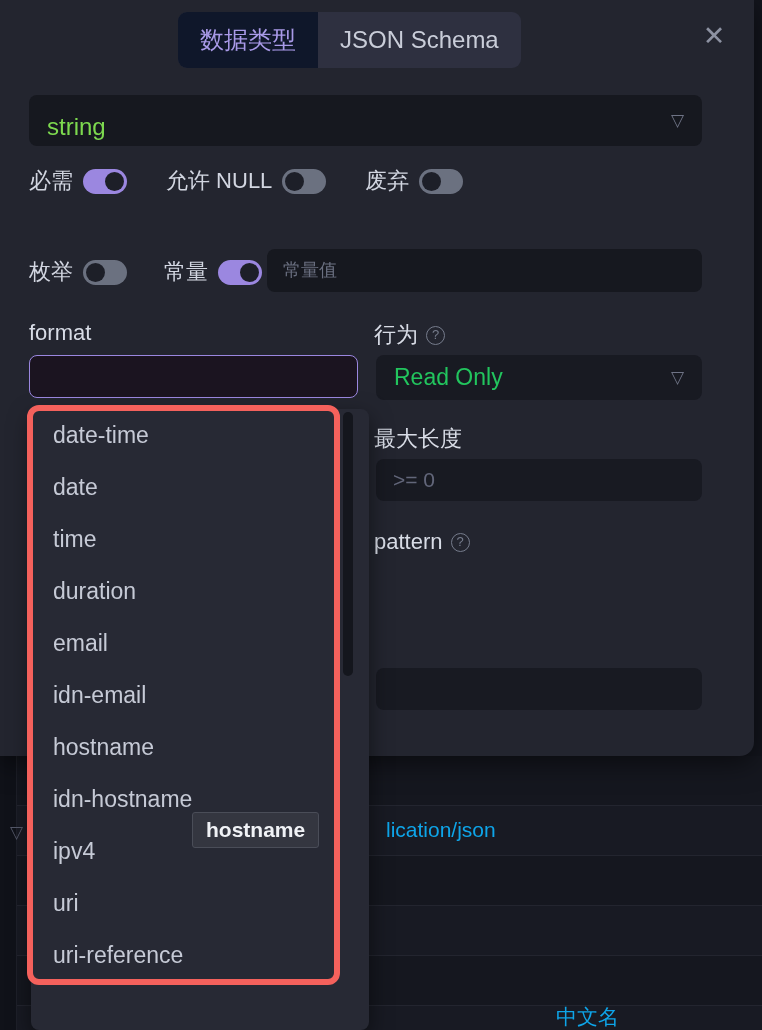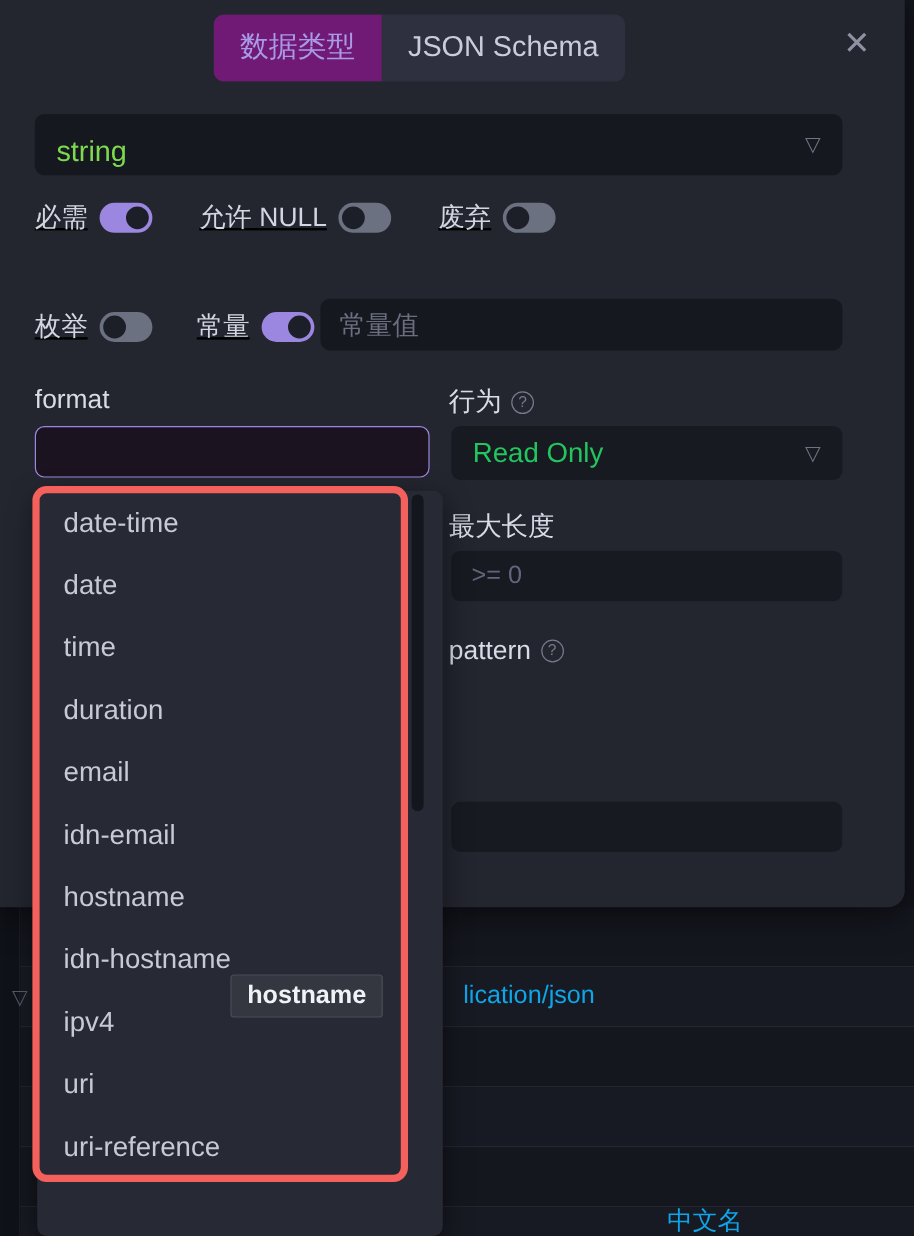--- a/index.html
+++ b/index.html
@@ -43,50 +43,50 @@
   .tabs {
     position: absolute; left: 178px; top: 12px;
     display: flex; background: #2e3040; border-radius: 9px; padding: 0;
     overflow: hidden;
   }
   .tab {
     padding: 0 22px; height: 56px; line-height: 56px;
     font-size: 24px; color: #c9cdd9; cursor: pointer; user-select: none;
     background: transparent; border: 0; font-family: "Liberation Sans", sans-serif;
   }
-  .tab.active { background: #701a75; color: #a99ae8; }
+  .tab.active { background: #0f172a; color: #a99ae8; }
 
   
   .type-select {
     position: absolute; left: 29px; top: 95px; width: 673px; height: 51px;
     background: #16181f; border-radius: 8px; cursor: pointer;
     display: flex; align-items: center; padding: 0 18px;
   }
   .type-select .val { color: #7dd94f; font-size: 24px; flex: 1; margin-top: 12px; }
   .chev { color: #6e7385; font-size: 17px; font-weight: 300; }
 
   
   .tog-row { position: absolute; display: flex; align-items: center; }
-  .tog-item { display: flex; align-items: center; cursor: pointer; text-decoration: underline; }
+  .tog-item { display: flex; align-items: center; cursor: pointer; }
   .tog-label { color: #d2d6e1; font-size: 22px; margin-right: 10px; white-space: nowrap; }
   .switch {
     width: 44px; height: 25px; border-radius: 13px;
     background: #6b7180; position: relative; flex: none;
   }
   .switch.on { background: #9b87e0; }
   .switch .knob {
     position: absolute; top: 3px; left: 3px;
     width: 19px; height: 19px; border-radius: 50%; background: #1d1f28;
   }
   .switch.on .knob { left: 22px; }
 
   .const-input {
     position: absolute; left: 267px; top: 249px; width: 435px; height: 43px;
     background: #16181f; border-radius: 8px; border: 0;
-    color: #bef264; font-size: 22px; padding: 0 16px;
+    color: #bef264; font-size: 18px; padding: 0 16px;
     font-family: "Liberation Sans", sans-serif;
   }
   .const-input::placeholder { color: #6a6f80; }
 
   
   .flabel {
     position: absolute; color: #d8dce6; font-size: 22px;
     display: flex; align-items: center; gap: 8px; white-space: nowrap;
   }
   .help-icon {

